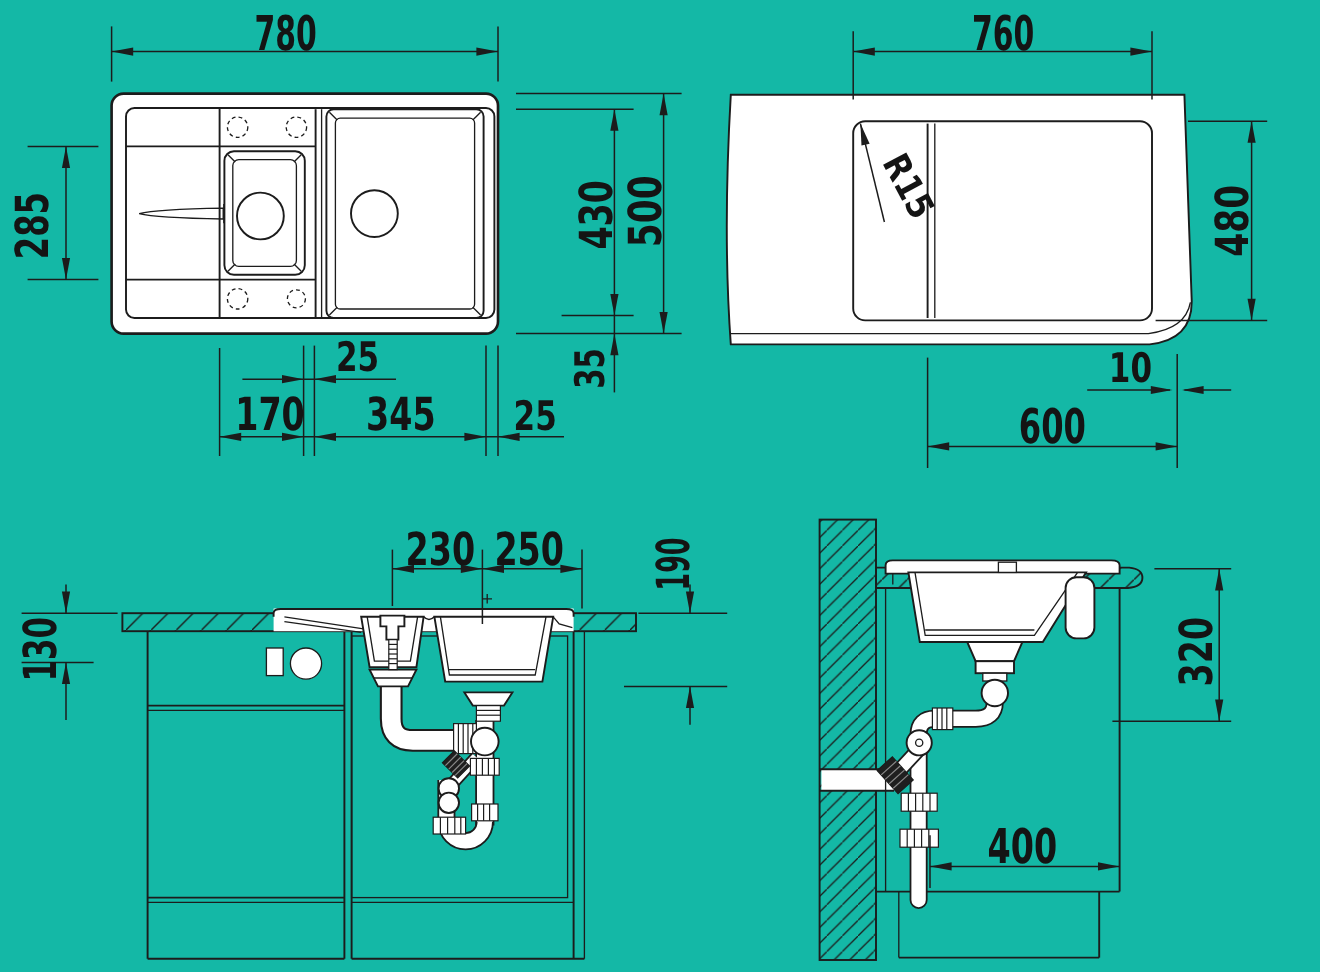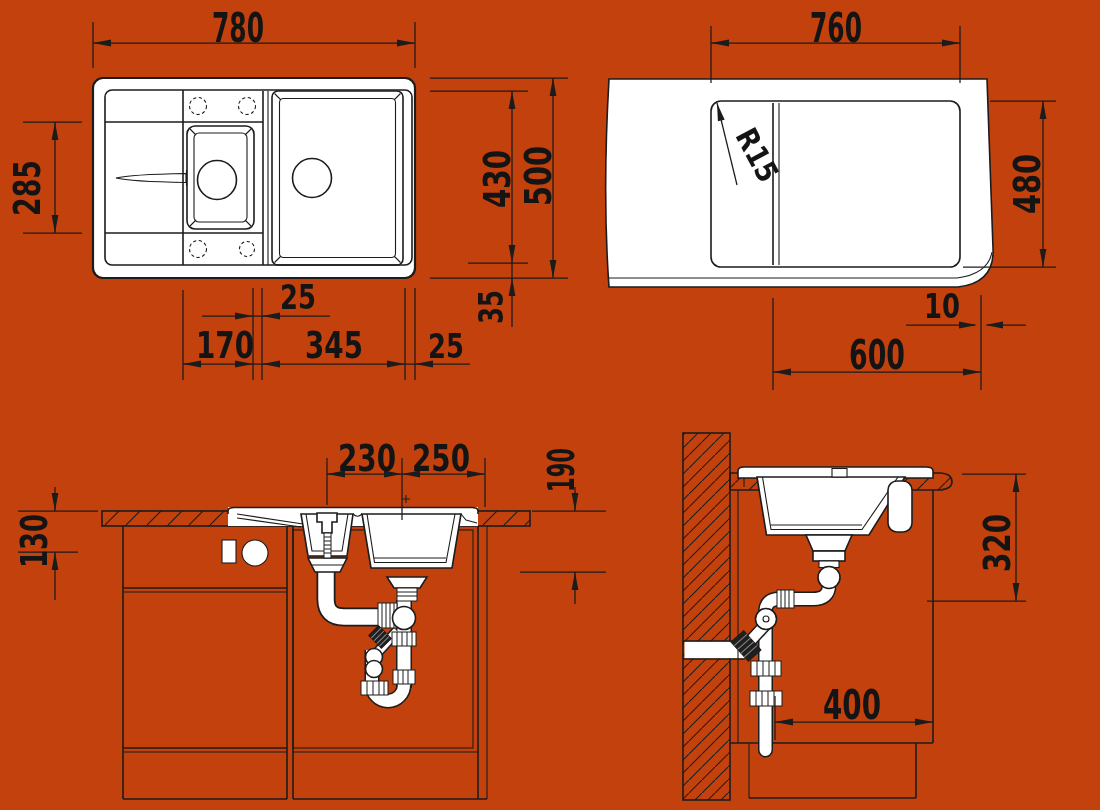--- a/index.html
+++ b/index.html
@@ -1,16 +1,16 @@
 <!DOCTYPE html>
 <html><head>
 <meta charset="utf-8">
 <style>
   html,body{margin:0;padding:0;background:#ffffff;}
-  #stage{position:relative;width:1100px;height:810px;background:#c2410c;overflow:hidden;}
+  #stage{position:relative;width:1100px;height:810px;background:#14b8a6;overflow:hidden;}
   svg{position:absolute;left:0;top:0;}
   .ln{stroke:#1c1c1c;stroke-width:1.6;fill:none;stroke-linecap:butt;}
   .ln2{stroke:#1c1c1c;stroke-width:2.2;fill:none;}
   .thin{stroke:#1c1c1c;stroke-width:1.1;fill:none;}
   .dim{stroke:#1c1c1c;stroke-width:1.25;fill:none;}
   .arr{fill:#1c1c1c;stroke:none;}
   .wf{fill:#ffffff;}
   .pipeB{stroke:#1c1c1c;fill:none;}
   .pipeW{stroke:#ffffff;fill:none;}
   .knurl{stroke:#1c1c1c;stroke-width:1;fill:#ffffff;}

